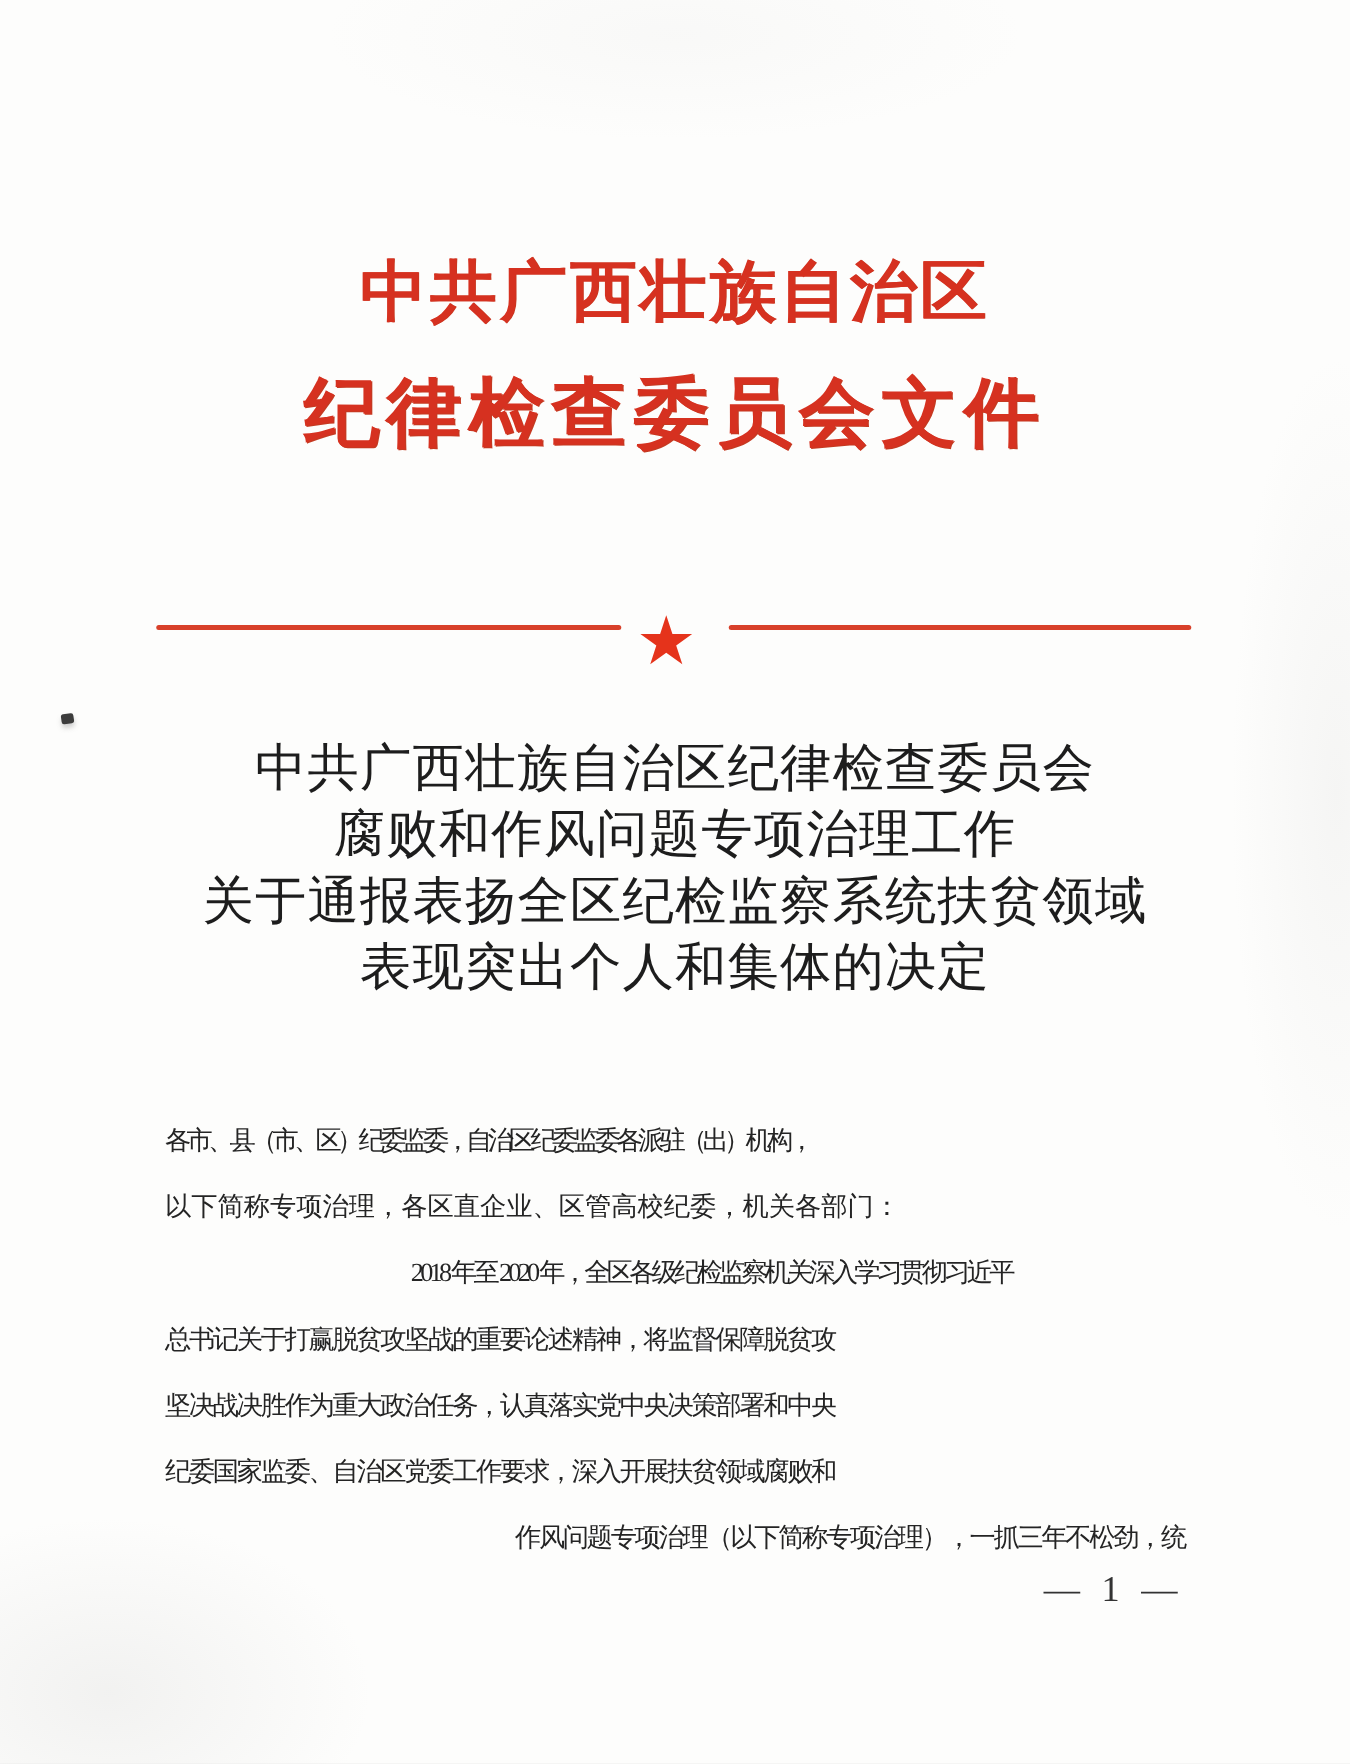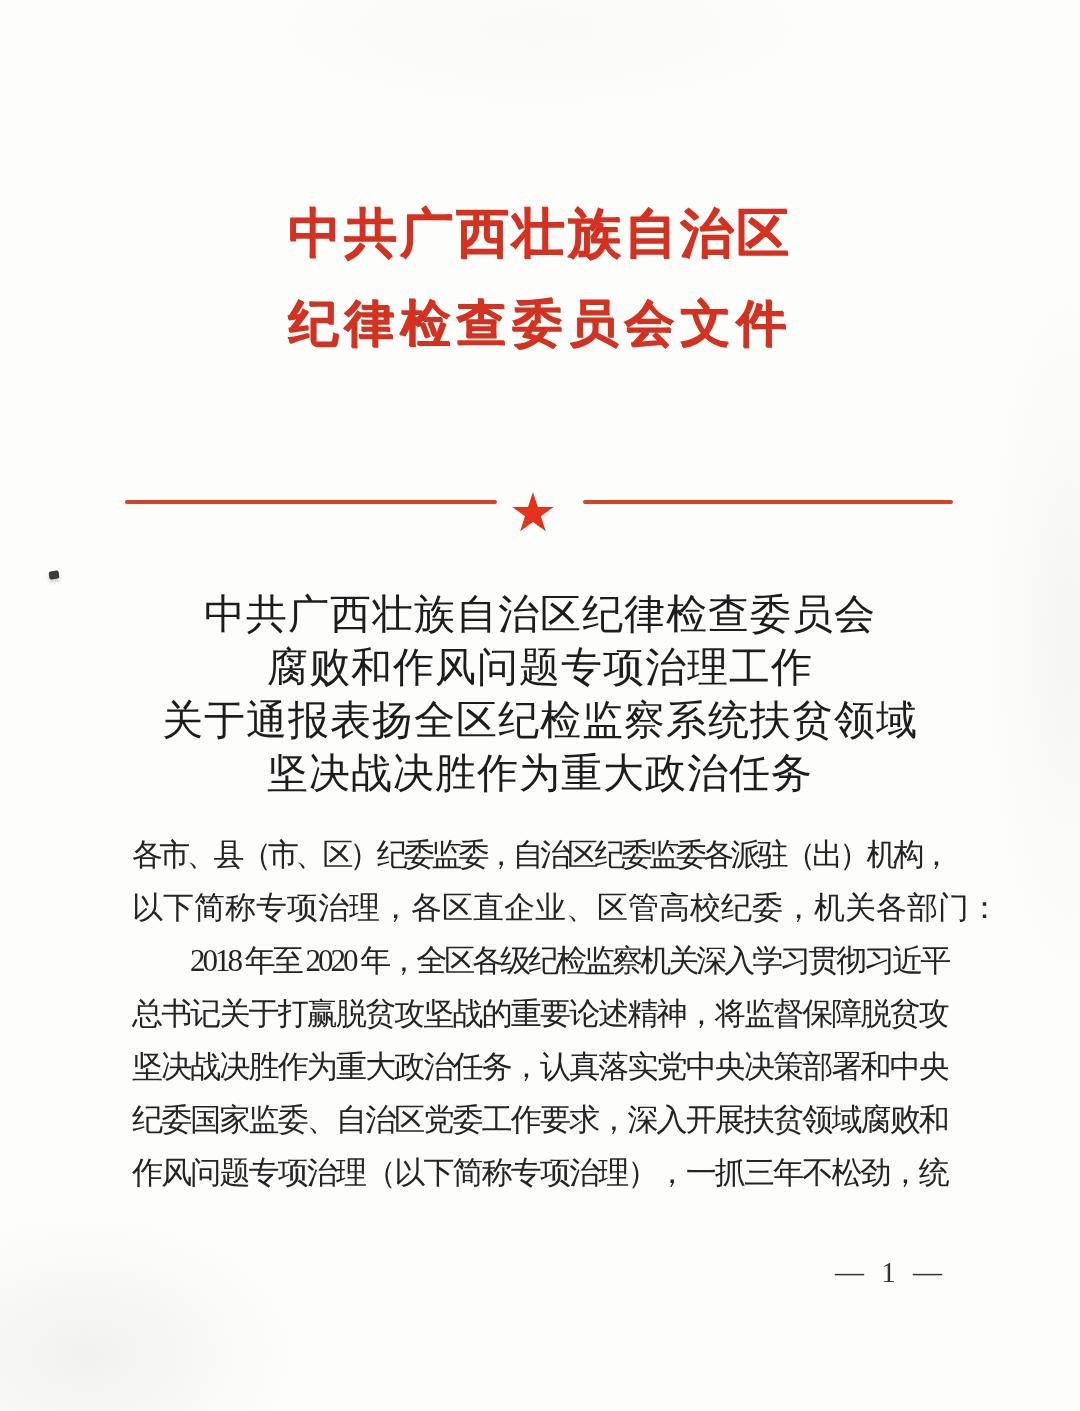--- a/index.html
+++ b/index.html
@@ -32,21 +32,21 @@
     white-space: nowrap;
   }
   .org-line1 {
     top: 198px;
     font-size: 53px;
     letter-spacing: 3px;
     text-shadow: 0.5px 0.5px 0 #c53a22;
   }
   .org-line2 {
     top: 290px;
-    font-size: 50px;
+    font-size: 60px;
     letter-spacing: 6px;
     text-shadow: 1px 1px 0 #c53a22;
   }
 
   
   .doc-number {
     position: absolute;
     top: 444px;
     left: 0;
     width: 100%;
@@ -89,25 +89,25 @@
     font-weight: normal;
     font-size: 41px;
     line-height: 53px;
     letter-spacing: 1px;
     white-space: nowrap;
   }
 
   
   .body-block {
     position: absolute;
-    top: 828px;
+    top: 886px;
     left: 132px;
     width: 816px;
     color: #242424;
-    font-size: 31px;
+    font-size: 21px;
     line-height: 53px;
   }
   .body-line {
     box-sizing: border-box;
     width: 816px;
     white-space: nowrap;
     overflow: visible;
   }
   .body-line.indent { padding-left: 58px; }
 
@@ -148,21 +148,21 @@
   <div class="divider-line divider-left"></div>
 
   <div class="star">★</div>
 
   <div class="divider-line divider-right"></div>
 
   <div class="title-block">
     <div>中共广西壮族自治区纪律检查委员会</div>
     <div>腐败和作风问题专项治理工作</div>
     <div>关于通报表扬全区纪检监察系统扶贫领域</div>
-    <div>坚决战决胜作为重大政治任务</div>
+    <div>表现突出个人和集体的决定</div>
   </div>
 
   <div class="body-block">
     <div class="body-line fit-justify" style="letter-spacing: -3.8px;">各市、县（市、区）纪委监委，自治区纪委监委各派驻（出）机构，</div>
     <div class="body-line">以下简称专项治理，各区直企业、区管高校纪委，机关各部门：</div>
     <div class="body-line fit-justify indent" style="letter-spacing: -3px; text-align: center;">2018 年至 2020 年，全区各级纪检监察机关深入学习贯彻习近平</div>
     <div class="body-line fit-justify" style="letter-spacing: -1.85714px;">总书记关于打赢脱贫攻坚战的重要论述精神，将监督保障脱贫攻</div>
     <div class="body-line fit-justify" style="letter-spacing: -1.85714px;">坚决战决胜作为重大政治任务，认真落实党中央决策部署和中央</div>
     <div class="body-line fit-justify" style="letter-spacing: -1.85714px;">纪委国家监委、自治区党委工作要求，深入开展扶贫领域腐败和</div>
     <div class="body-line fit-justify" style="letter-spacing: -1.85714px; text-align: right;">作风问题专项治理（以下简称专项治理），一抓三年不松劲，统</div>

